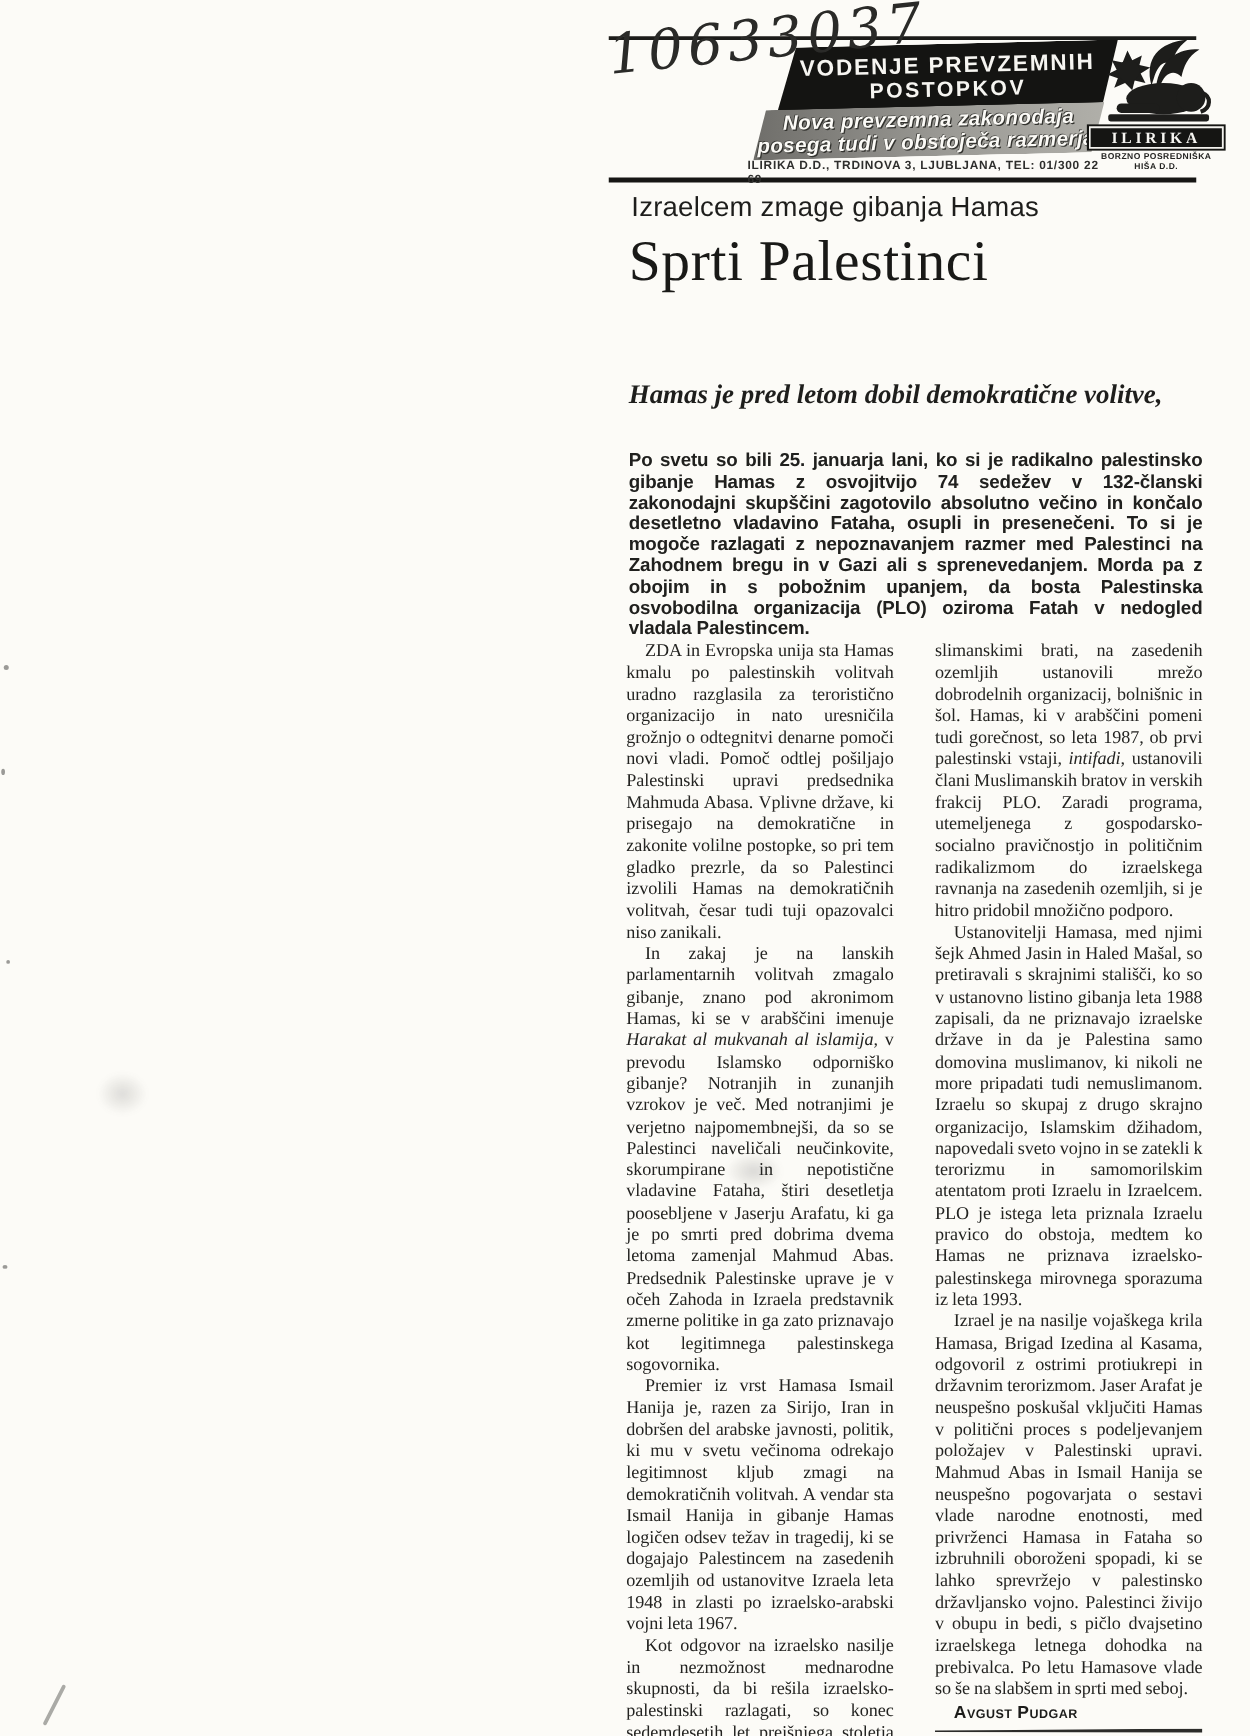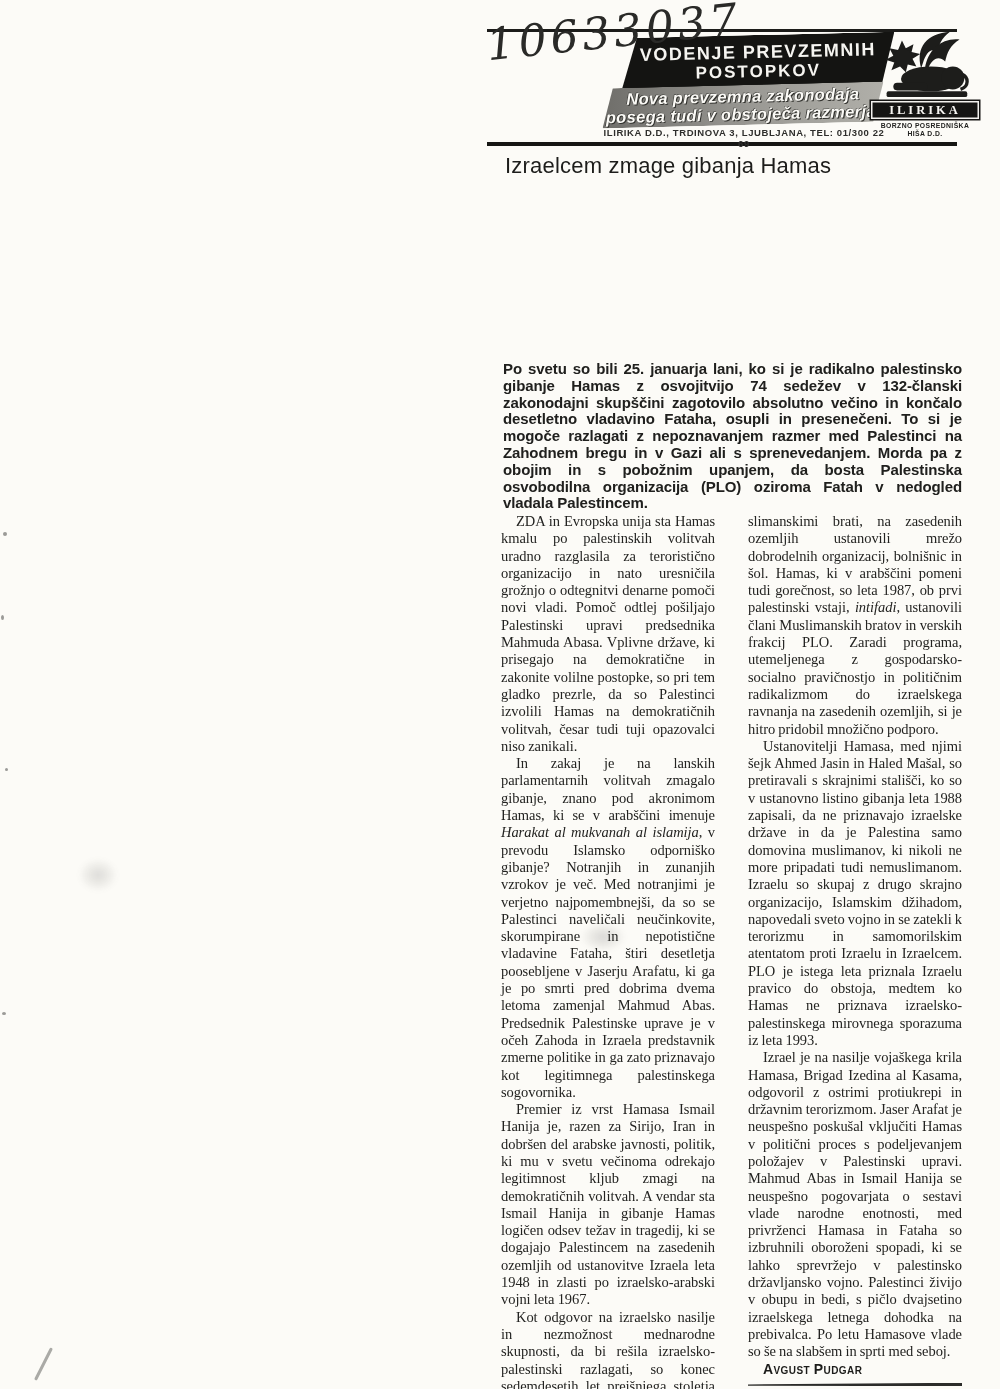--- a/index.html
+++ b/index.html
@@ -33,21 +33,21 @@
     color:#f6f5f1;font-size:17px;letter-spacing:2px;line-height:19px;}
 
   .banner-gray{left:602px;top:85px;width:282px;height:40px;
     background:linear-gradient(90deg,#6f6e6a,#9b9a95 55%,#b0afa9);
     transform:rotate(-1.4deg);clip-path:polygon(4% 0,100% 0,96% 100%,0 100%);
     display:flex;flex-direction:column;align-items:center;justify-content:center;z-index:2;}
   .banner-gray .t{font-family:"Liberation Sans",sans-serif;font-weight:bold;font-style:italic;
     color:#fbfaf6;font-size:16.5px;line-height:18px;letter-spacing:.3px;
     text-shadow:1px 1px 0 #33332f, -0.5px -0.5px 0 #33332f;}
 
-  .banner-address{left:598px;top:127px;width:292px;text-align:center;
+  .banner-address{left:598px;top:127px;width:292px;
     font-family:"Liberation Sans",sans-serif;font-weight:bold;font-size:9.5px;
     letter-spacing:.6px;color:#2e2e2c;}
 
   
   .logo{left:872px;top:28px;width:106px;display:flex;flex-direction:column;
     align-items:center;z-index:3;}
   .logo-box{margin-top:1px;width:108px;height:18px;background:#151513;
     box-shadow:inset 0 0 0 1.5px #f3f2ee, 0 0 0 1.5px #151513;
     display:flex;align-items:center;justify-content:center;}
   .logo-box span{font-family:"Liberation Serif",serif;font-weight:bold;color:#f6f5f1;
@@ -122,22 +122,24 @@
     <span>ILIRIKA</span>
   </div>
   <div class="logo-sub">
     <div>BORZNO POSREDNIŠKA</div>
     <div>HIŠA D.D.</div>
   </div>
 </div>
 
 <div class="abs kicker">Izraelcem zmage gibanja Hamas</div>
 <div class="abs headline">
+  <div>Sprti Palestinci</div>
 </div>
 <div class="abs subtitle">
+  <div>Hamas je pred letom dobil demokratične volitve,</div>
 </div>
 <div class="abs lead">Po svetu so bili 25. januarja lani, ko si je radikalno palestinsko gibanje Hamas z osvojitvijo 74 sedežev v 132-članski zakonodajni skupščini zagotovilo absolutno večino in končalo desetletno vladavino Fataha, osupli in presenečeni. To si je mogoče razlagati z nepoznavanjem razmer med Palestinci na Zahodnem bregu in v Gazi ali s sprenevedanjem. Morda pa z obojim in s pobožnim upanjem, da bosta Palestinska osvobodilna organizacija (PLO) oziroma Fatah v nedogled vladala Palestincem.</div>
 
 <div class="abs columns">
   <div class="col">
       <p><span>ZDA in Evropska unija sta Hamas kmalu po palestinskih volitvah uradno razglasila za teroristično organizacijo in nato uresničila grožnjo o odtegnitvi denarne pomoči novi vladi. Pomoč odtlej pošiljajo Palestinski upravi predsednika Mahmuda Abasa. Vplivne države, ki prisegajo na demokratične in zakonite volilne postopke, so pri tem gladko prezrle, da so Palestinci izvolili Hamas na demokratičnih volitvah, česar tudi tuji opazovalci niso zanikali.</span></p>
       <p><span>In zakaj je na lanskih parlamentarnih volitvah zmagalo gibanje, znano pod akronimom Hamas, ki se v arabščini imenuje </span><em>Harakat al mukvanah al islamija</em><span>, v prevodu Islamsko odporniško gibanje? Notranjih in zunanjih vzrokov je več. Med notranjimi je verjetno najpomembnejši, da so se Palestinci naveličali neučinkovite, skorumpirane in nepotistične vladavine Fataha, štiri desetletja poosebljene v Jaserju Arafatu, ki ga je po smrti pred dobrima dvema letoma zamenjal Mahmud Abas. Predsednik Palestinske uprave je v očeh Zahoda in Izraela predstavnik zmerne politike in ga zato priznavajo kot legitimnega palestinskega sogovornika.</span></p>
       <p><span>Premier iz vrst Hamasa Ismail Hanija je, razen za Sirijo, Iran in dobršen del arabske javnosti, politik, ki mu v svetu večinoma odrekajo legitimnost kljub zmagi na demokratičnih volitvah. A vendar sta Ismail Hanija in gibanje Hamas logičen odsev težav in tragedij, ki se dogajajo Palestincem na zasedenih ozemljih od ustanovitve Izraela leta 1948 in zlasti po izraelsko-arabski vojni leta 1967.</span></p>
       <p><span>Kot odgovor na izraelsko nasilje in nezmožnost mednarodne skupnosti, da bi rešila izraelsko-palestinski razlagati, so konec sedemdesetih let prejšnjega stoletja islamski aktivisti, povezani z Mu-</span></p>
     </div>

